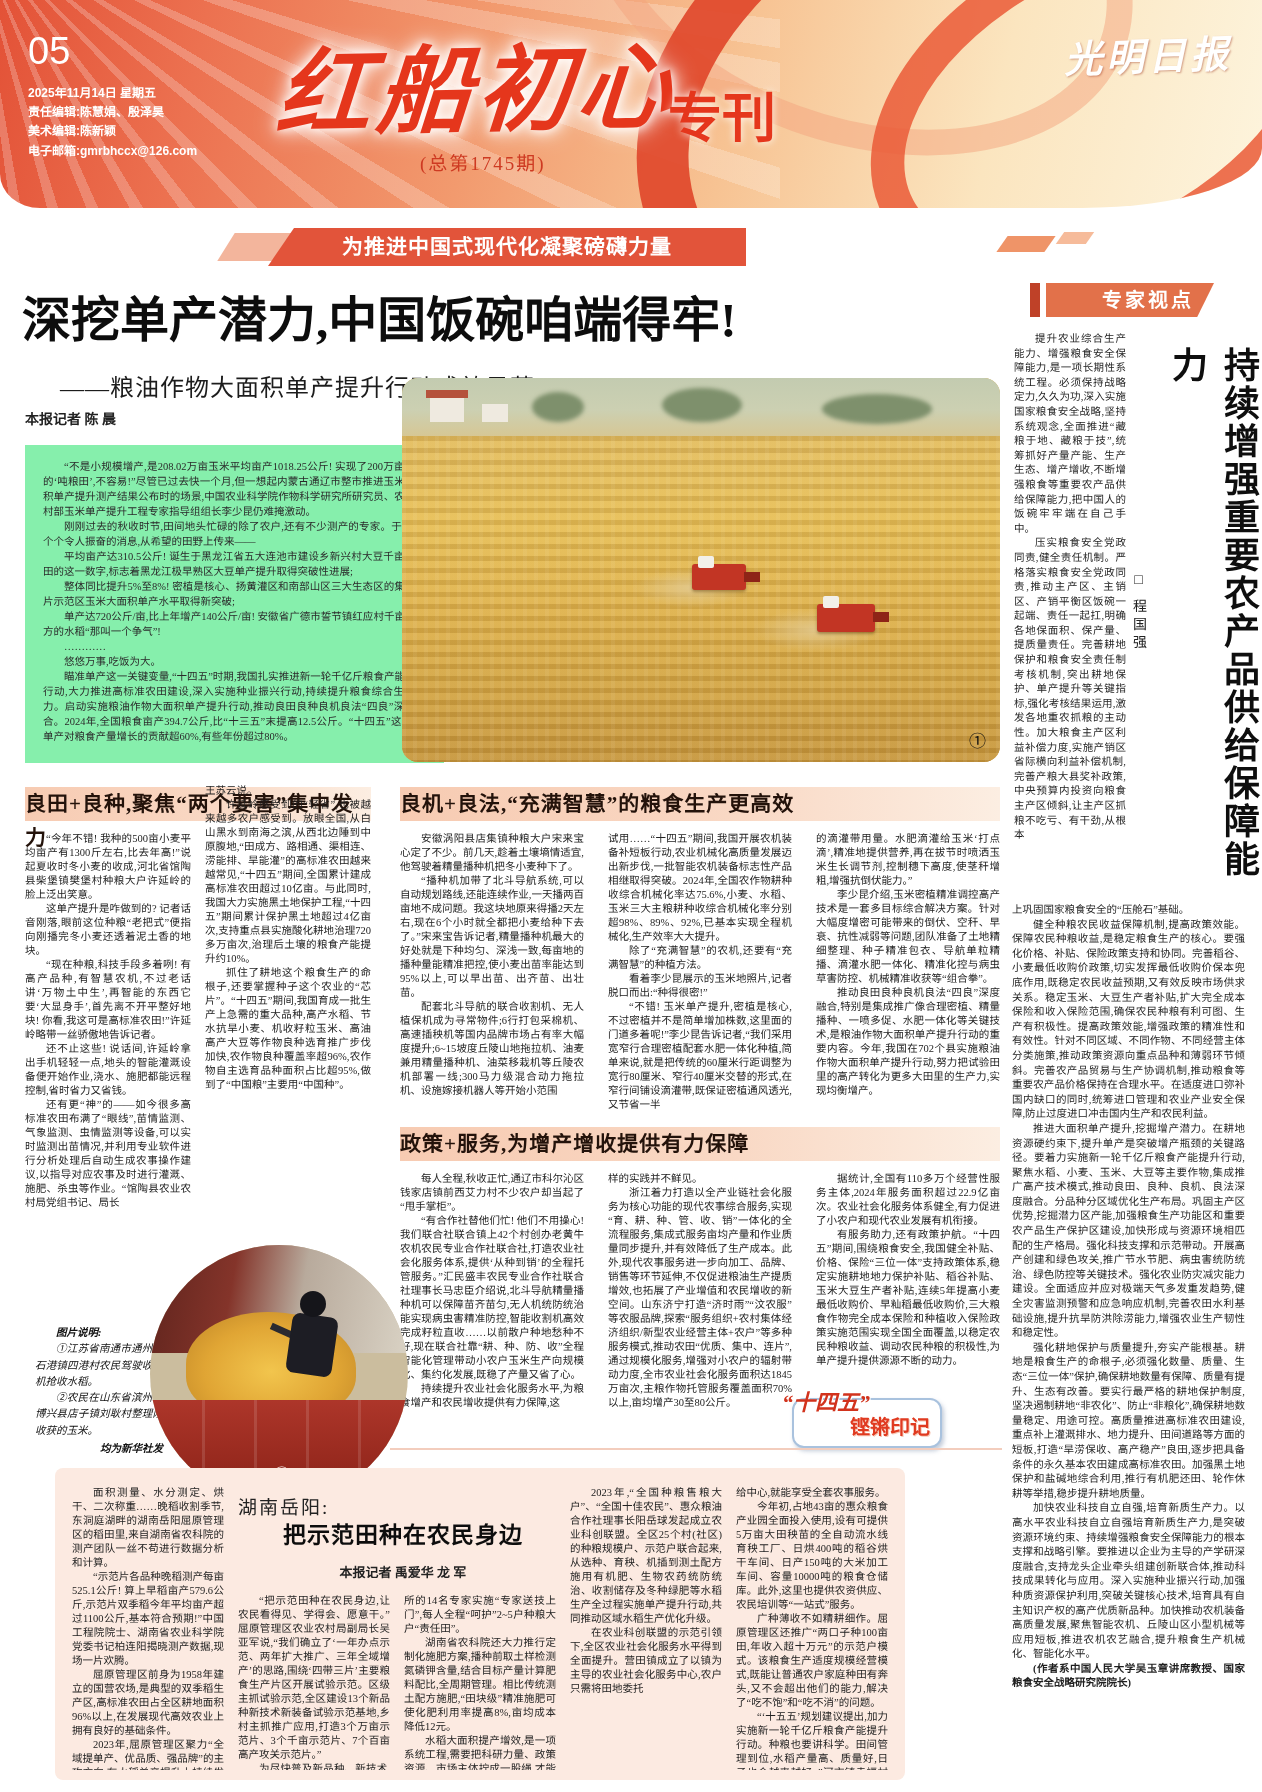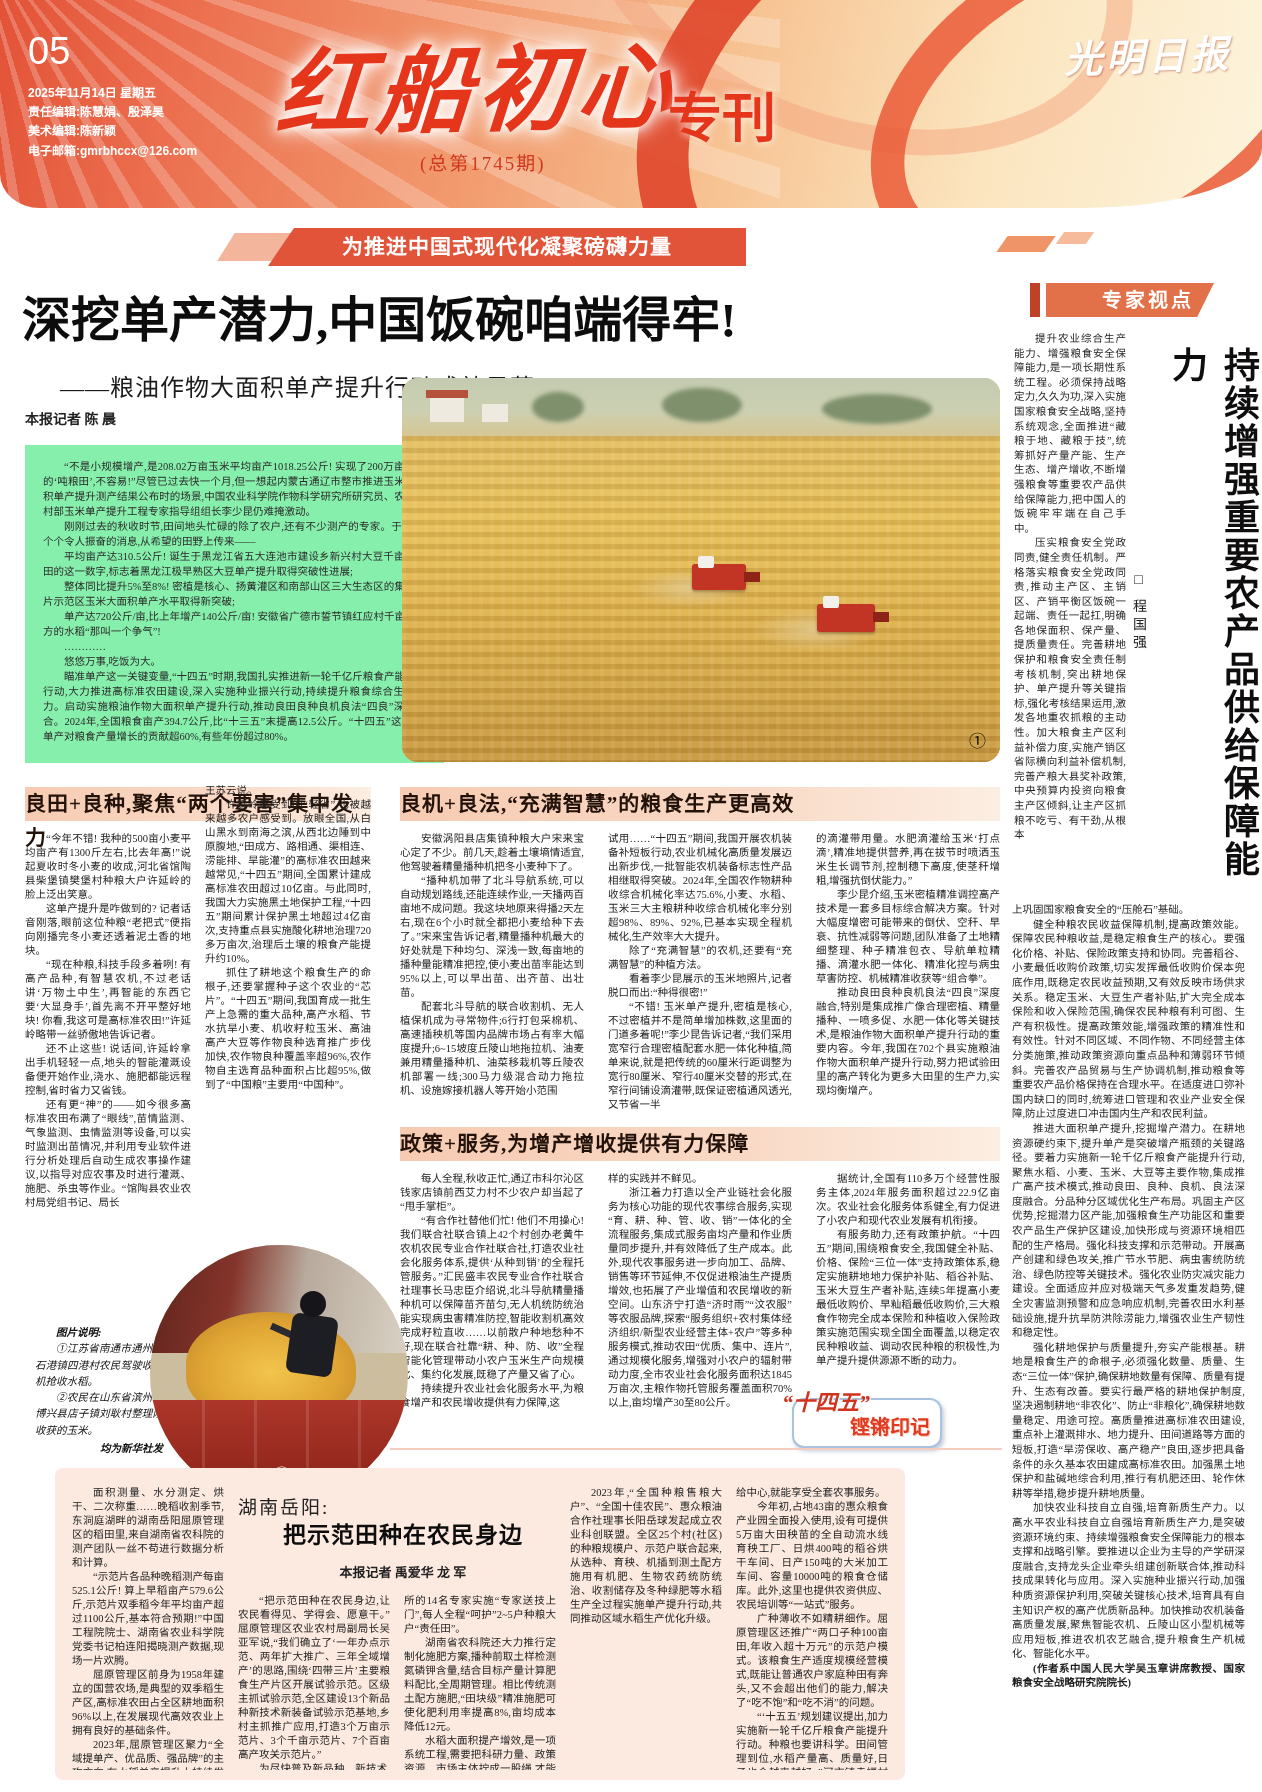--- a/index.html
+++ b/index.html
@@ -277,19 +277,20 @@
     <p>“把示范田种在农民身边,让农民看得见、学得会、愿意干。”屈原管理区农业农村局副局长吴亚军说,“我们确立了‘一年办点示范、两年扩大推广、三年全域增产’的思路,围绕‘四带三片’主要粮食生产片区开展试验示范。区级主抓试验示范,全区建设13个新品种新技术新装备试验示范基地,乡村主抓推广应用,打造3个万亩示范片、3个千亩示范片、7个百亩高产攻关示范片。”</p>
     <p>为尽快普及新品种、新技术,来自湖南省农科院、湖南农业大学等科研院</p>
   </div>
 <div class="abs cols cont" style="left:404px;top:1594px;width:152px;height:176px;">
     <p>所的14名专家实施“专家送技上门”,每人全程“呵护”2~5户种粮大户“责任田”。</p>
     <p>湖南省农科院还大力推行定制化施肥方案,播种前取土样检测氮磷钾含量,结合目标产量计算肥料配比,全周期管理。相比传统测土配方施肥,“田块级”精准施肥可使化肥利用率提高8%,亩均成本降低12元。</p>
     <p>水稻大面积提产增效,是一项系统工程,需要把科研力量、政策资源、市场主体拧成一股绳,才能实现由点到面均衡增产。</p>
   </div>
 <div class="abs cols" style="left:570px;top:1486px;width:152px;height:284px;">
     <p>2023年,“全国种粮售粮大户”、“全国十佳农民”、惠众粮油合作社理事长阳岳球发起成立农业科创联盟。全区25个村(社区)的种粮规模户、示范户联合起来,从选种、育秧、机插到测土配方施用有机肥、生物农药统防统治、收割储存及冬种绿肥等水稻生产全过程实施单产提升行动,共同推动区域水稻生产优化升级。</p>
+    <p>在农业科创联盟的示范引领下,全区农业社会化服务水平得到全面提升。营田镇成立了以镇为主导的农业社会化服务中心,农户只需将田地委托</p>
   </div>
 <div class="abs cols cont" style="left:736px;top:1486px;width:152px;height:284px;font-family:Liberation Serif, serif;">
     <p>给中心,就能享受全套农事服务。</p>
     <p>今年初,占地43亩的惠众粮食产业园全面投入使用,设有可提供5万亩大田秧苗的全自动流水线育秧工厂、日烘400吨的稻谷烘干车间、日产150吨的大米加工车间、容量10000吨的粮食仓储库。此外,这里也提供农资供应、农民培训等“一站式”服务。</p>
     <p>广种薄收不如精耕细作。屈原管理区还推广“两口子种100亩田,年收入超十万元”的示范户模式。该粮食生产适度规模经营模式,既能让普通农户家庭种田有奔头,又不会超出他们的能力,解决了“吃不饱”和“吃不消”的问题。</p>
     <p>“‘十五五’规划建议提出,加力实施新一轮千亿斤粮食产能提升行动。种粮也要讲科学。田间管理到位,水稻产量高、质量好,日子也会越来越好。”河市镇幸福村示范户湛红广说。</p>
   </div>
 
 </body></html>

